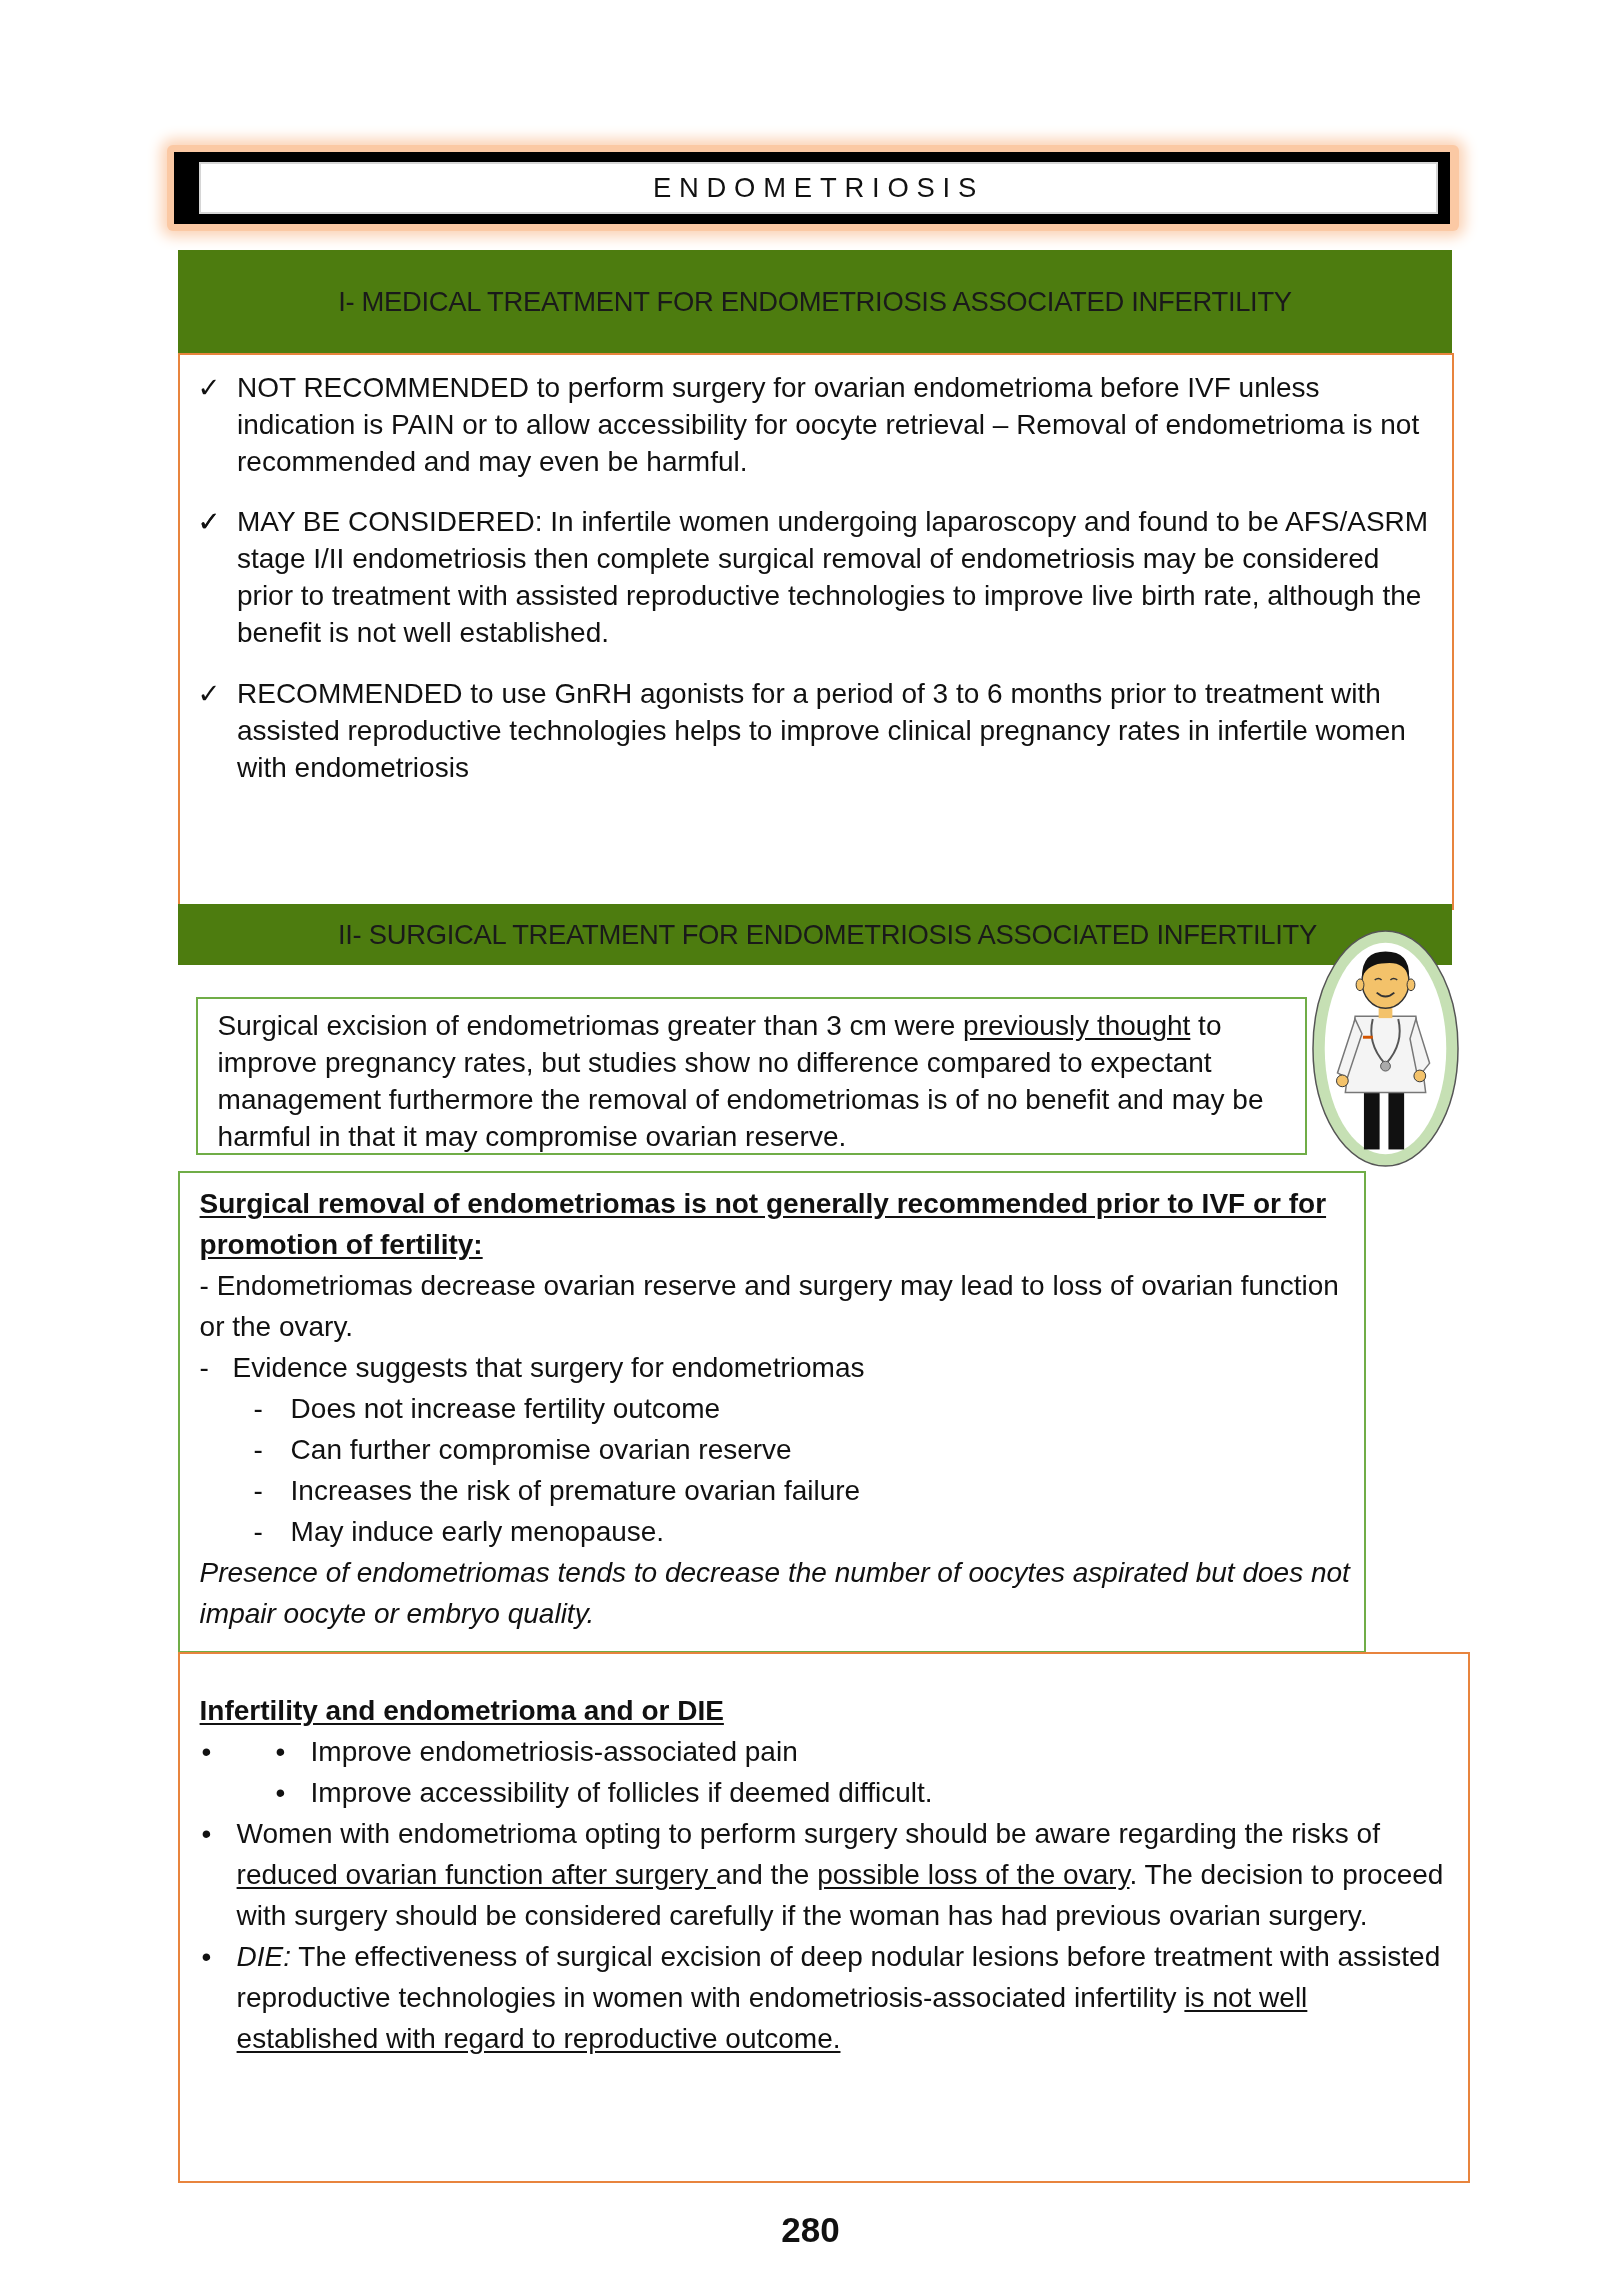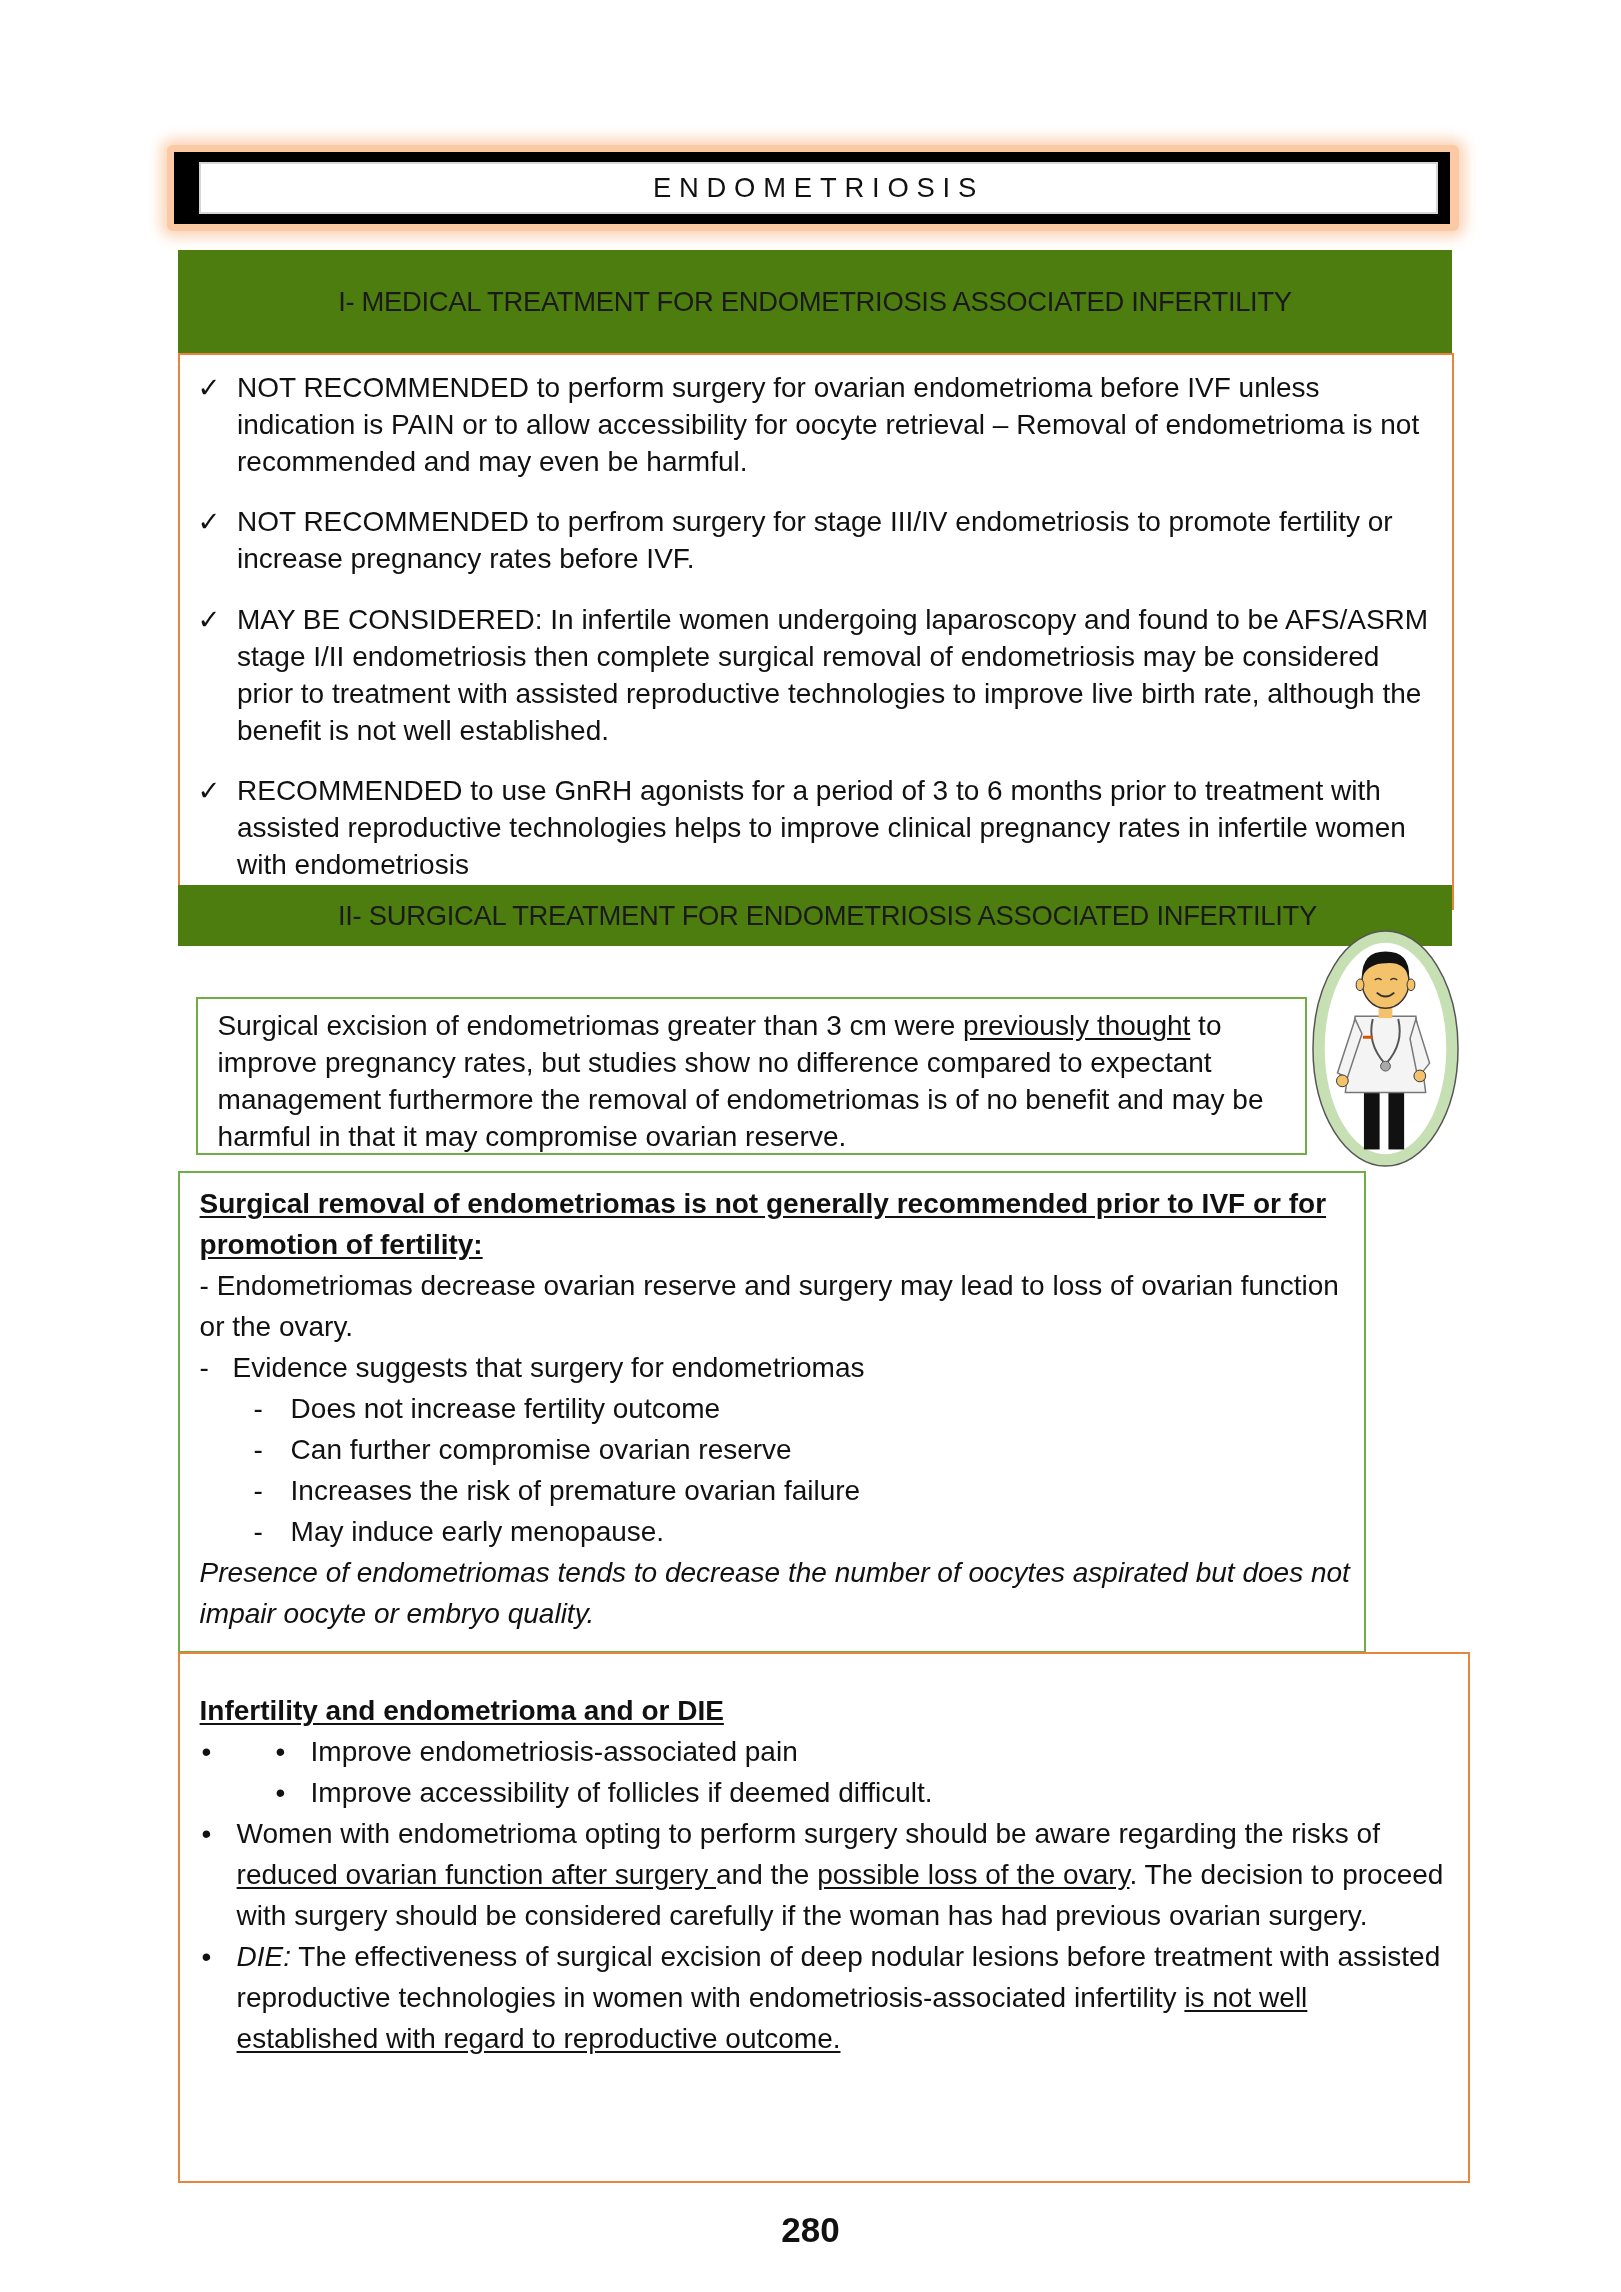--- a/index.html
+++ b/index.html
@@ -63,34 +63,33 @@
 </div>
 
 <div class="box orange text narrow" style="left:178px; top:353px; width:1276px; height:557px; padding:13.7px 19.6px 0 0;">
   <ul class="check-list">
     <li class="check-item">
       <span class="check-mark">✓</span>
       <span>NOT RECOMMENDED to perform surgery for ovarian endometrioma before IVF unless indication is PAIN or to allow accessibility for oocyte retrieval – Removal of endometrioma is not recommended and may even be harmful.</span>
     </li>
     <li class="check-item">
       <span class="check-mark">✓</span>
-      <span>NOT RECOMMENDED to perfrom surgery for stage III/IV endometriosis to promote fertility or increase pregnancy rates before IVF.</span>
     </li>
     <li class="check-item">
       <span class="check-mark">✓</span>
       <span>MAY BE CONSIDERED: In infertile women undergoing laparoscopy and found to be AFS/ASRM stage I/II endometriosis then complete surgical removal of endometriosis may be considered prior to treatment with assisted reproductive technologies to improve live birth rate, although the benefit is not well established.</span>
     </li>
     <li class="check-item">
       <span class="check-mark">✓</span>
       <span>RECOMMENDED to use GnRH agonists for a period of 3 to 6 months prior to treatment with assisted reproductive technologies helps to improve clinical pregnancy rates in infertile women with endometriosis</span>
     </li>
   </ul>
 </div>
 
-<div class="sec-header narrow" style="left:178px; top:885px; width:1274px; height:61px; justify-content:flex-start; padding-left:160px; box-sizing:border-box;">
+<div class="sec-header narrow" style="left:178px; top:904px; width:1274px; height:61px; justify-content:flex-start; padding-left:160px; box-sizing:border-box;">
   <span>II- SURGICAL TREATMENT FOR ENDOMETRIOSIS ASSOCIATED INFERTILITY</span>
 </div>
 
 <div class="box green text narrow" style="left:196px; top:997px; width:1111px; height:158px; padding:7.8px 13.7px 0 19.6px;">
   <span>Surgical excision of endometriomas greater than 3 cm were </span><u>previously thought</u><span> to improve pregnancy rates, but studies show no difference compared to expectant management furthermore the removal of endometriomas is of no benefit and may be harmful in that it may compromise ovarian reserve.</span>
 </div>
 
 <svg class="doctor" viewBox="0 0 158 250">
   <ellipse cx="79" cy="125" rx="74" ry="120" fill="#c6e0b4" stroke="#555" stroke-width="1.5"></ellipse>
   <ellipse cx="79" cy="125" rx="62" ry="108" fill="#ffffff"></ellipse>

